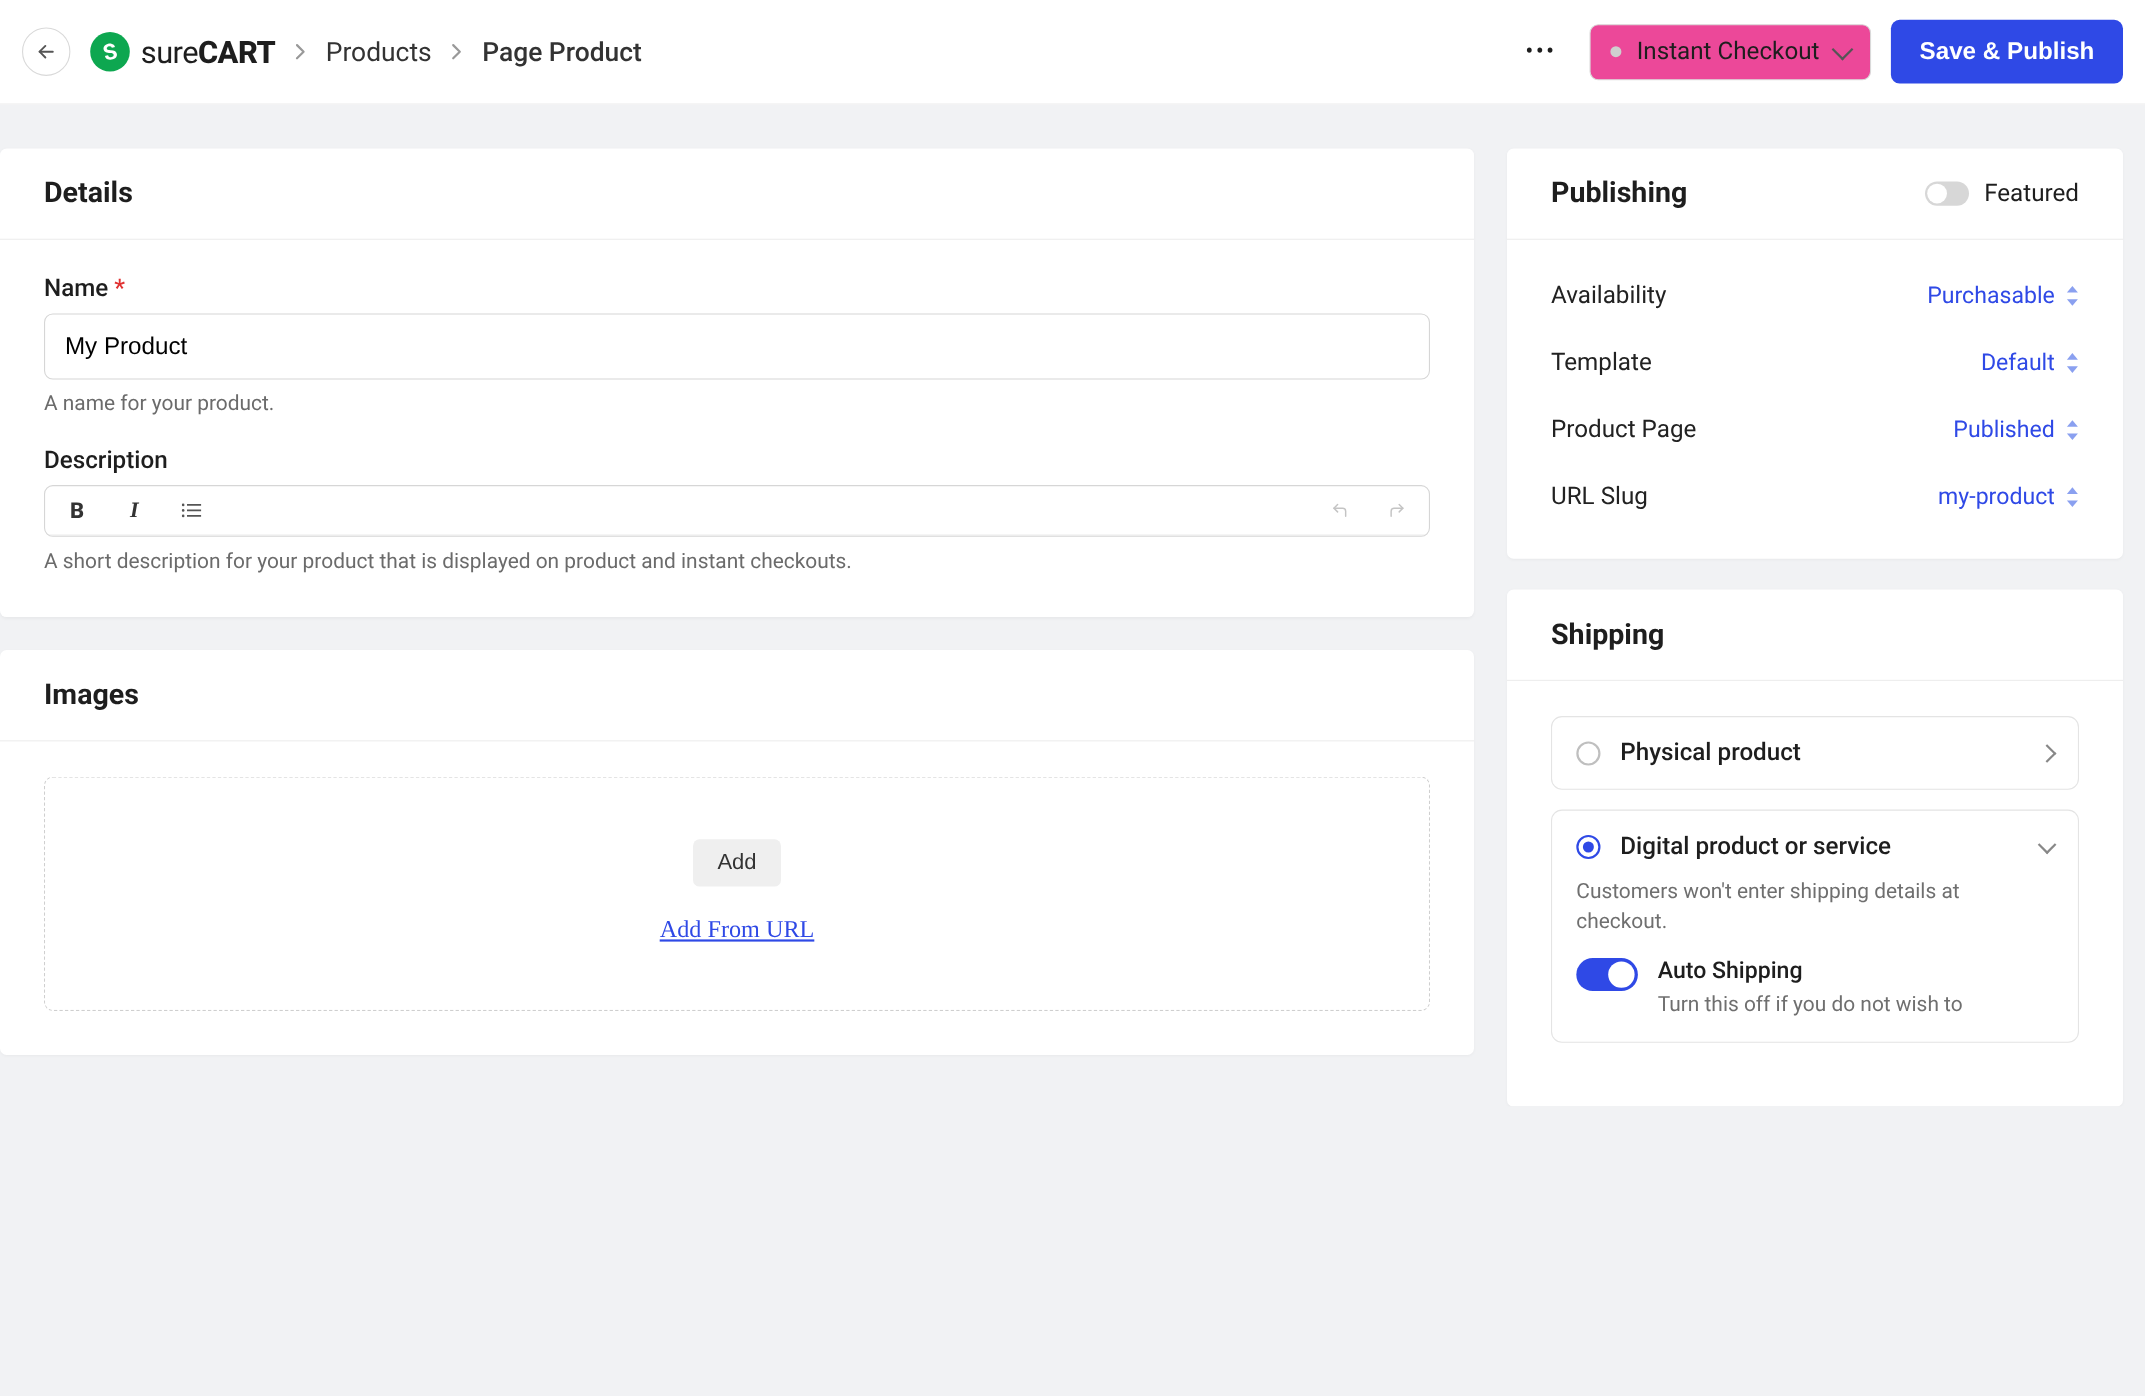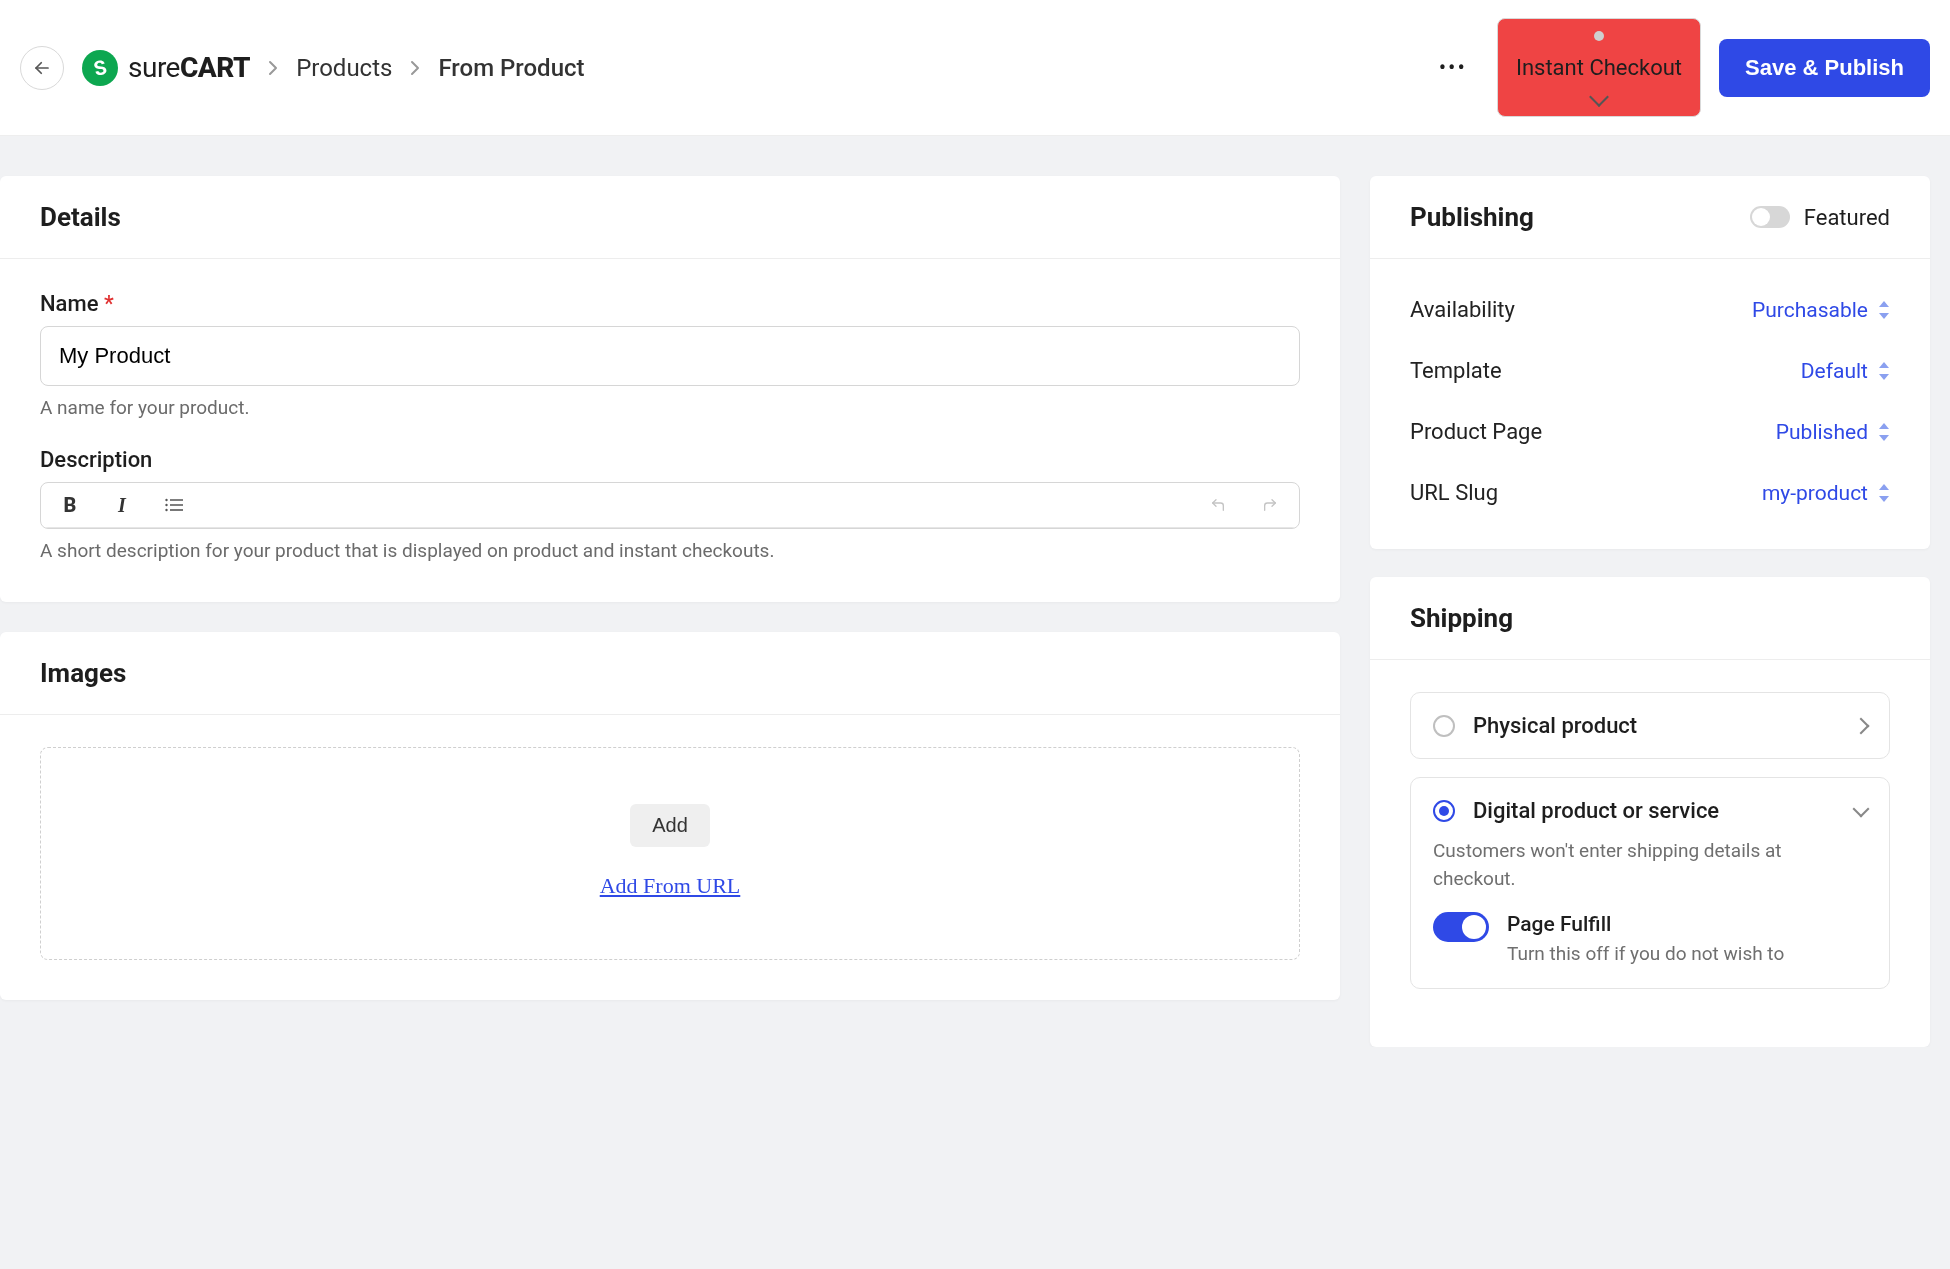--- a/index.html
+++ b/index.html
@@ -37,23 +37,22 @@
 .crumb-sep { color: #888; }
 .crumb-link { font-size: 24px; color: #333; cursor: pointer; }
 .crumb-current { font-size: 24px; color: #333; font-weight: 500;}
 .topbar-spacer { flex: 1; }
 .more-btn { font-size: 22px; letter-spacing: 2px; cursor:pointer; padding: 8px 12px;}
 .instant-dd {
   border: 1px solid #d9d9d9;
   border-radius: 8px;
   padding: 12px 18px;
   display: flex; align-items: center; gap: 14px;
-  background:#ef4444;
-  cursor:pointer;
-  flex-direction:column;
+  background:#ec4899;
+  cursor:pointer;
 }
 .status-dot {
   width:10px;height:10px;border-radius:50%;
   background:#cfcfcf;
 }
 .instant-dd .label { font-size: 22px; }
 .chev { width: 14px; height: 14px; border-right: 2px solid #555; border-bottom: 2px solid #555; transform: rotate(45deg); margin-top:-4px;}
 .primary-btn {
   background: #2f49e6;
   color: #fff;
@@ -226,21 +225,21 @@
     <svg width="10" height="16" viewBox="0 0 10 16" fill="none">
         <path d="M2 2 L8 8 L2 14" stroke="#999" stroke-width="2" fill="none" stroke-linecap="round" stroke-linejoin="round"></path>
       </svg>
   </span>
   <span class="crumb-link">Products</span>
   <span class="crumb-sep">
     <svg width="10" height="16" viewBox="0 0 10 16" fill="none">
         <path d="M2 2 L8 8 L2 14" stroke="#999" stroke-width="2" fill="none" stroke-linecap="round" stroke-linejoin="round"></path>
       </svg>
   </span>
-  <span class="crumb-current">From Product</span>
+  <span class="crumb-current">Page Product</span>
 
   <div class="topbar-spacer"></div>
 
   <div class="more-btn">•••</div>
 
   <div class="instant-dd">
     <span class="status-dot"></span>
     <span class="label">Instant Checkout</span>
     <span class="chev"></span>
   </div>
@@ -373,21 +372,21 @@
             <span class="radio checked"></span>
             <span class="ship-title">Digital product or service</span>
             <span class="chev-down"></span>
           </div>
           <div class="ship-desc">Customers won't enter shipping details at checkout.</div>
           <div class="auto-fulfill">
             <span class="toggle-lg">
                 <span class="knob"></span>
               </span>
             <div class="af-text">
-              <div class="title">Page Fulfill</div>
+              <div class="title">Auto Shipping</div>
               <div class="sub">Turn this off if you do not wish to</div>
             </div>
           </div>
         </div>
       </div>
     </div>
 
   </div>
 </div>
 

